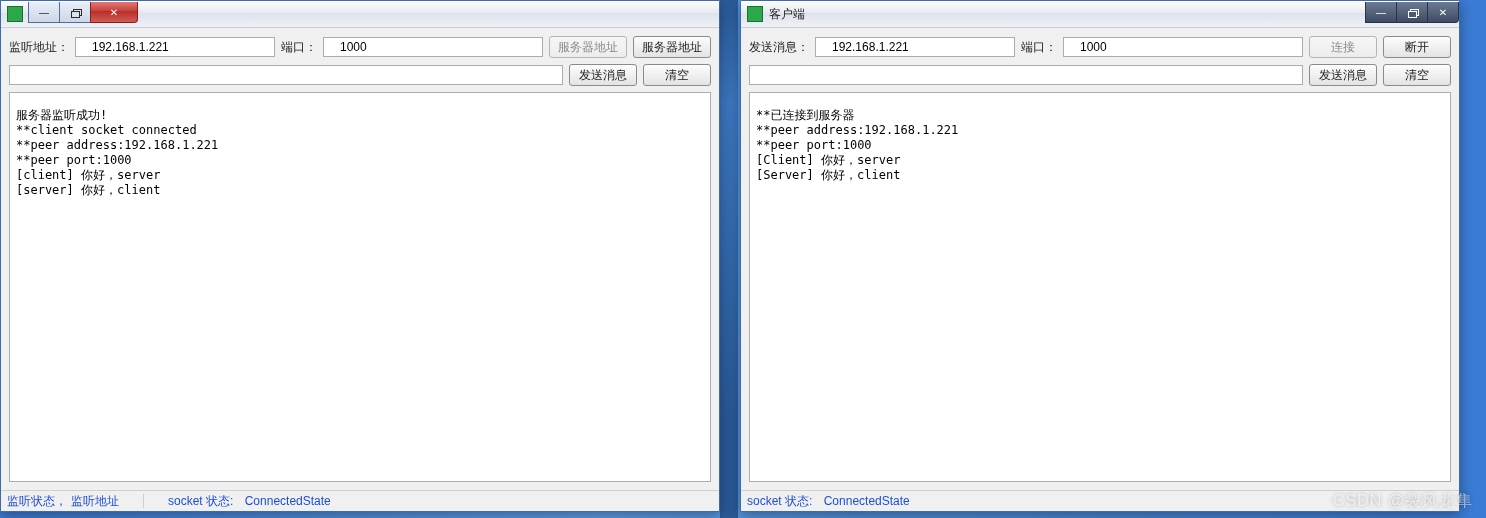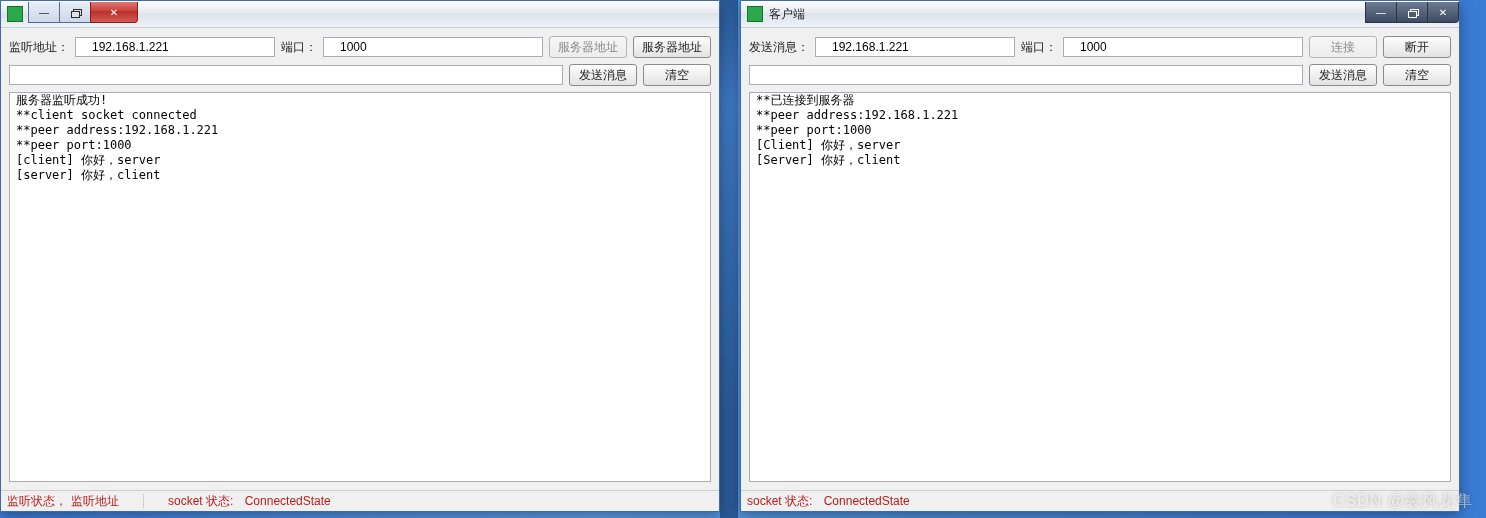--- a/index.html
+++ b/index.html
@@ -153,38 +153,38 @@
   }
   .btn:disabled {
     color: #8a8a8a;
     border-color: #b5b5b5;
     background: linear-gradient(#f6f6f6, #ececec);
   }
   .log {
     flex: 1;
     background: #fff;
     border: 1px solid #abadb3;
-    padding: 0 6px;
+    padding: 15px 6px;
     font-family: "SimSun", "NSimSun", monospace;
     font-size: 12px;
     line-height: 15px;
     white-space: pre;
     overflow: auto;
     color: #000;
   }
   .statusbar {
     height: 20px;
     background: #f0f0f0;
     border-top: 1px solid #cfcfcf;
     display: flex;
     align-items: center;
     gap: 24px;
     padding: 0 6px;
     font-size: 12px;
-    color: #b91c1c;
+    color: #1d4ed8;
   }
   .statusbar .cell {
     display: flex;
     align-items: center;
     gap: 4px;
   }
   .statusbar .sep {
     width: 1px; height: 14px; background: #cfcfcf;
   }
   .watermark {

